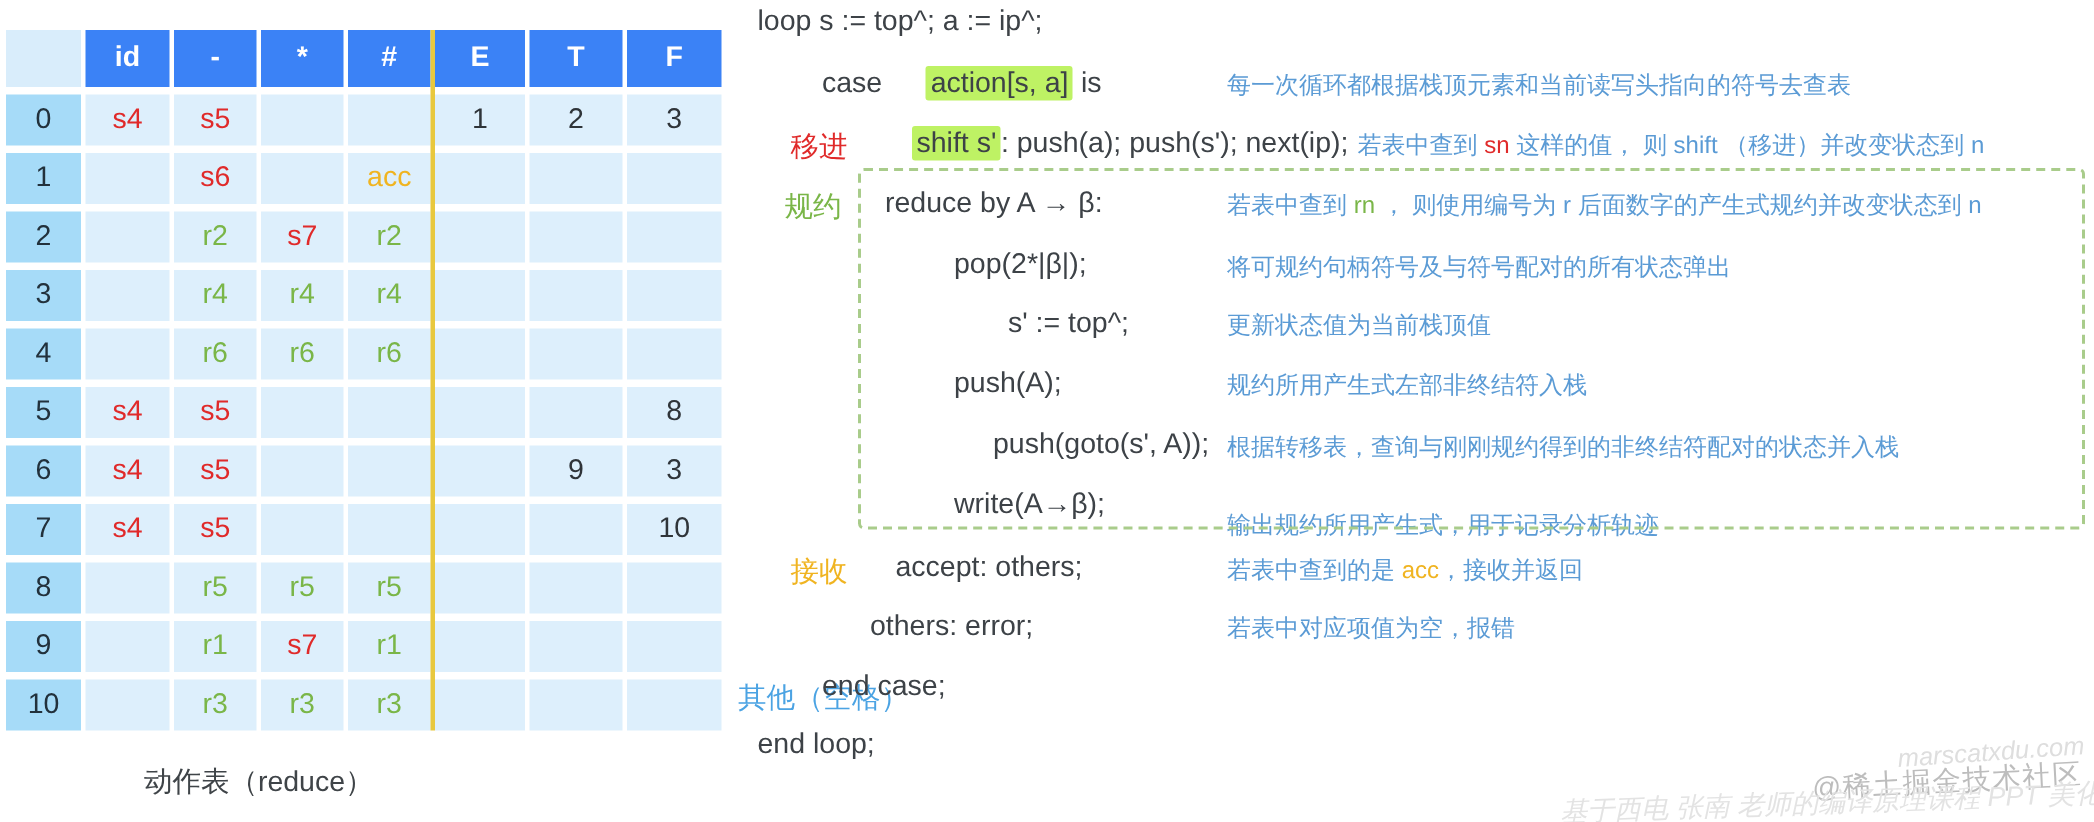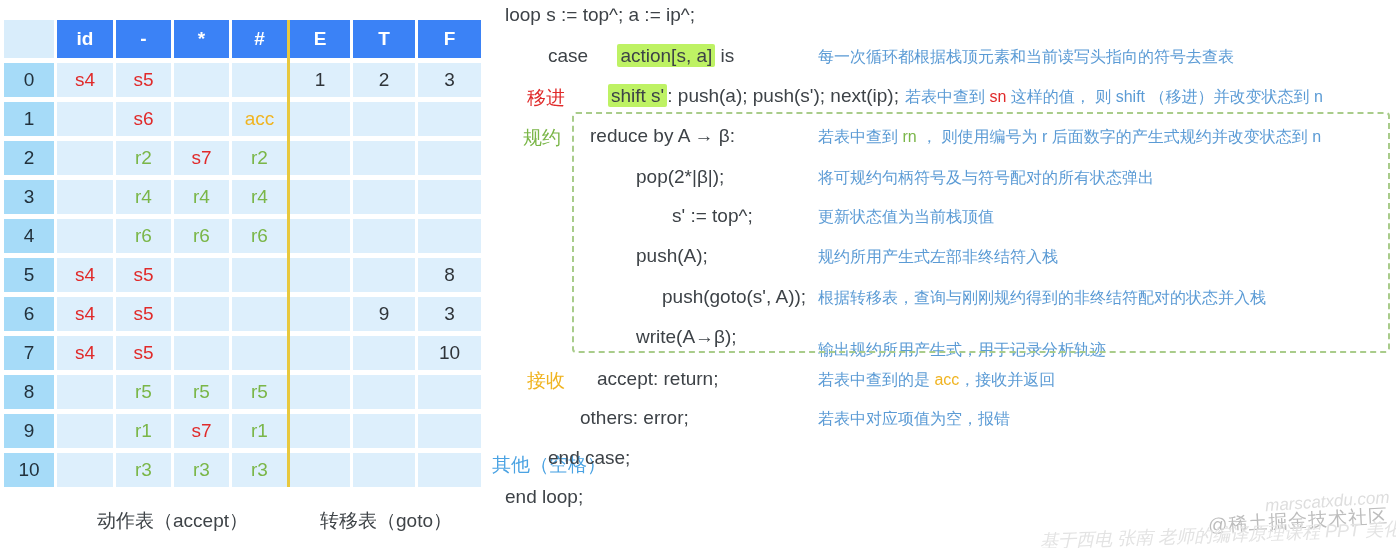--- a/index.html
+++ b/index.html
@@ -202,38 +202,37 @@
       <div class="cell idx">10</div>
       <div class="cell body"></div>
       <div class="cell body c-green">r3</div>
       <div class="cell body c-green">r3</div>
       <div class="cell body c-green">r3</div>
       <div class="cell body"></div>
       <div class="cell body"></div>
       <div class="cell body"></div>
     </div>
   <div class="divider"></div>
-  <div class="caption cap-action">动作表（accept）</div>
-  <div class="caption cap-goto">转移表（goto）</div>
+  <div class="caption cap-action">动作表（reduce）</div>
 
   <div class="reduce-box"></div>
 
   <div class="cl ln-loop"><span>loop s := top^; a := ip^;</span></div>
   <div class="cl ln-case"><span>case </span><span class="hl">action[s, a]</span><span> is</span></div>
   <div class="lbl red lb-shift">移进</div>
   <div class="cl ln-shift"><span class="hl">shift s'</span><span>: push(a); push(s'); next(ip);</span></div>
   <div class="lbl green lb-reduce">规约</div>
   <div class="cl ln-reduce"><span>reduce by A → β:</span></div>
   <div class="cl ln-pop"><span>pop(2*|β|);</span></div>
   <div class="cl ln-settop"><span>s' := top^;</span></div>
   <div class="cl ln-pushA"><span>push(A);</span></div>
   <div class="cl ln-pushgoto"><span>push(goto(s', A));</span></div>
   <div class="cl ln-write"><span>write(A→β);</span></div>
   <div class="lbl amber lb-accept">接收</div>
-  <div class="cl ln-accept"><span>accept: return;</span></div>
+  <div class="cl ln-accept"><span>accept: others;</span></div>
   <div class="lbl blue lb-others">其他（空格）</div>
   <div class="cl ln-others"><span>others: error;</span></div>
   <div class="cl ln-endcase"><span>end case;</span></div>
   <div class="cl ln-endloop"><span>end loop;</span></div>
 
   <div class="ann an-case"><span>每一次循环都根据栈顶元素和当前读写头指向的符号去查表</span></div>
   <div class="ann an-shift"><span>若表中查到 </span><span class="c-red">sn</span><span> 这样的值， 则 shift （移进）并改变状态到 n</span></div>
   <div class="ann an-reduce"><span>若表中查到 </span><span class="c-green">rn</span><span> ， 则使用编号为 r 后面数字的产生式规约并改变状态到 n</span></div>
   <div class="ann an-pop"><span>将可规约句柄符号及与符号配对的所有状态弹出</span></div>
   <div class="ann an-settop"><span>更新状态值为当前栈顶值</span></div>

